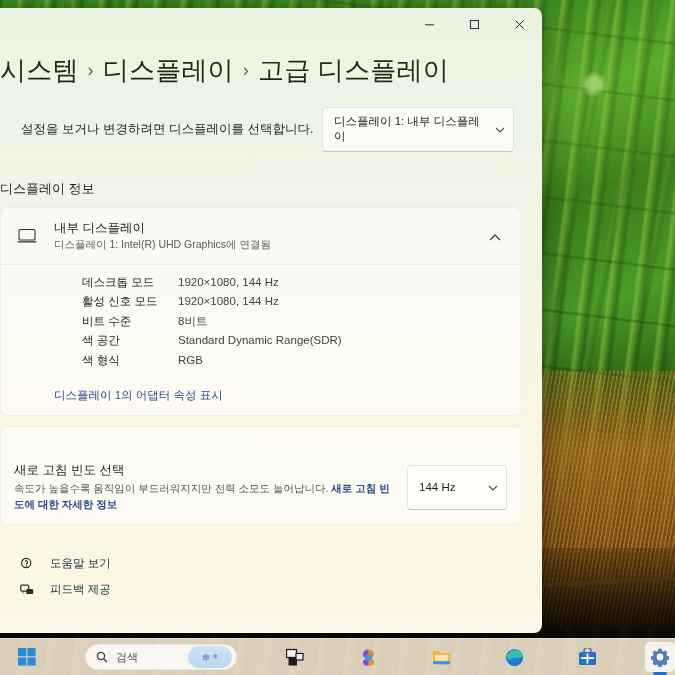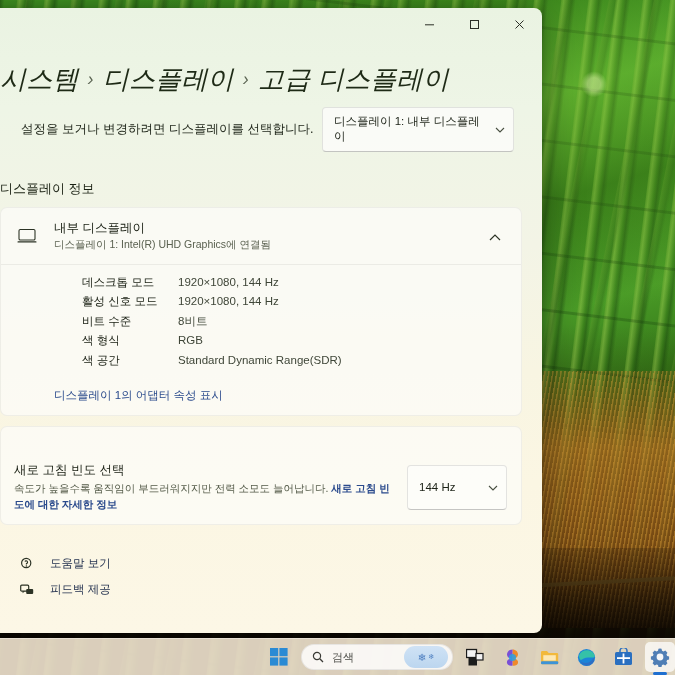--- a/index.html
+++ b/index.html
@@ -107,25 +107,24 @@
     display: flex; justify-content: flex-end; align-items: stretch;
   }
   .wincap {
     width: 45px; height: 32px;
     display: flex; align-items: center; justify-content: center;
     color: #2b2f27;
   }
   .wincap svg { display: block; }
 
   .breadcrumb {
-    position: absolute; left: 42px; top: 54px;
+    position: absolute; left: 42px; top: 45px;
     font-size: 26px; letter-spacing: 0.2px;
     color: #1e2a16;
     white-space: nowrap;
-    font-style: italic;
   }
   .crumb-sep {
     font-size: 18px; color: #5b6452; padding: 0 9px;
     position: relative; top: -3px;
   }
 
   .content {
     position: absolute; left: 0; right: 0; top: 92px; bottom: 0;
     padding: 0 20px 0 42px;
   }
@@ -206,21 +205,21 @@
     height: 26px; cursor: pointer;
   }
   .footlink-ico { width: 18px; display:flex; justify-content:center; color: #2c3325; }
   .footlink-label { font-size: 11.5px; color: #22304e; }
 
   
   .taskbar {
     position: absolute; left: 0; right: 0; bottom: 0; height: 37px;
     background: rgba(233,221,201,0.93);
     border-top: 1px solid rgba(255,255,255,0.35);
-    display: flex; align-items: center; justify-content: flex-end;
+    display: flex; align-items: center; justify-content: space-between;
     gap: 7px;
     padding-left: 12px;
   }
   .tb-btn {
     width: 30px; height: 30px; border-radius: 5px;
     display: flex; align-items: center; justify-content: center;
     cursor: pointer; position: relative;
   }
   .tb-btn.active { background: rgba(255,255,255,0.72); }
   .tb-btn.active::after {
@@ -328,26 +327,26 @@
           </div>
           <div class="drow">
             <div class="dlabel">활성 신호 모드</div>
             <div class="dvalue">1920×1080, 144 Hz</div>
           </div>
           <div class="drow">
             <div class="dlabel">비트 수준</div>
             <div class="dvalue">8비트</div>
           </div>
           <div class="drow">
+            <div class="dlabel">색 공간</div>
+            <div class="dvalue">Standard Dynamic Range(SDR)</div>
+          </div>
+          <div class="drow">
             <div class="dlabel">색 형식</div>
             <div class="dvalue">RGB</div>
-          </div>
-          <div class="drow">
-            <div class="dlabel">색 공간</div>
-            <div class="dvalue">Standard Dynamic Range(SDR)</div>
           </div>
           <div class="adapter-link">디스플레이 1의 어댑터 속성 표시</div>
         </div>
       </div>
 
       <div class="card">
         <div class="rate-card-body">
           <div class="rate-texts">
             <div class="rate-title">새로 고침 빈도 선택</div>
             <div class="rate-desc"><span>속도가 높을수록 움직임이 부드러워지지만 전력 소모도 늘어납니다. </span><span class="lnk">새로 고침 빈도에 대한 자세한 정보</span></div>

